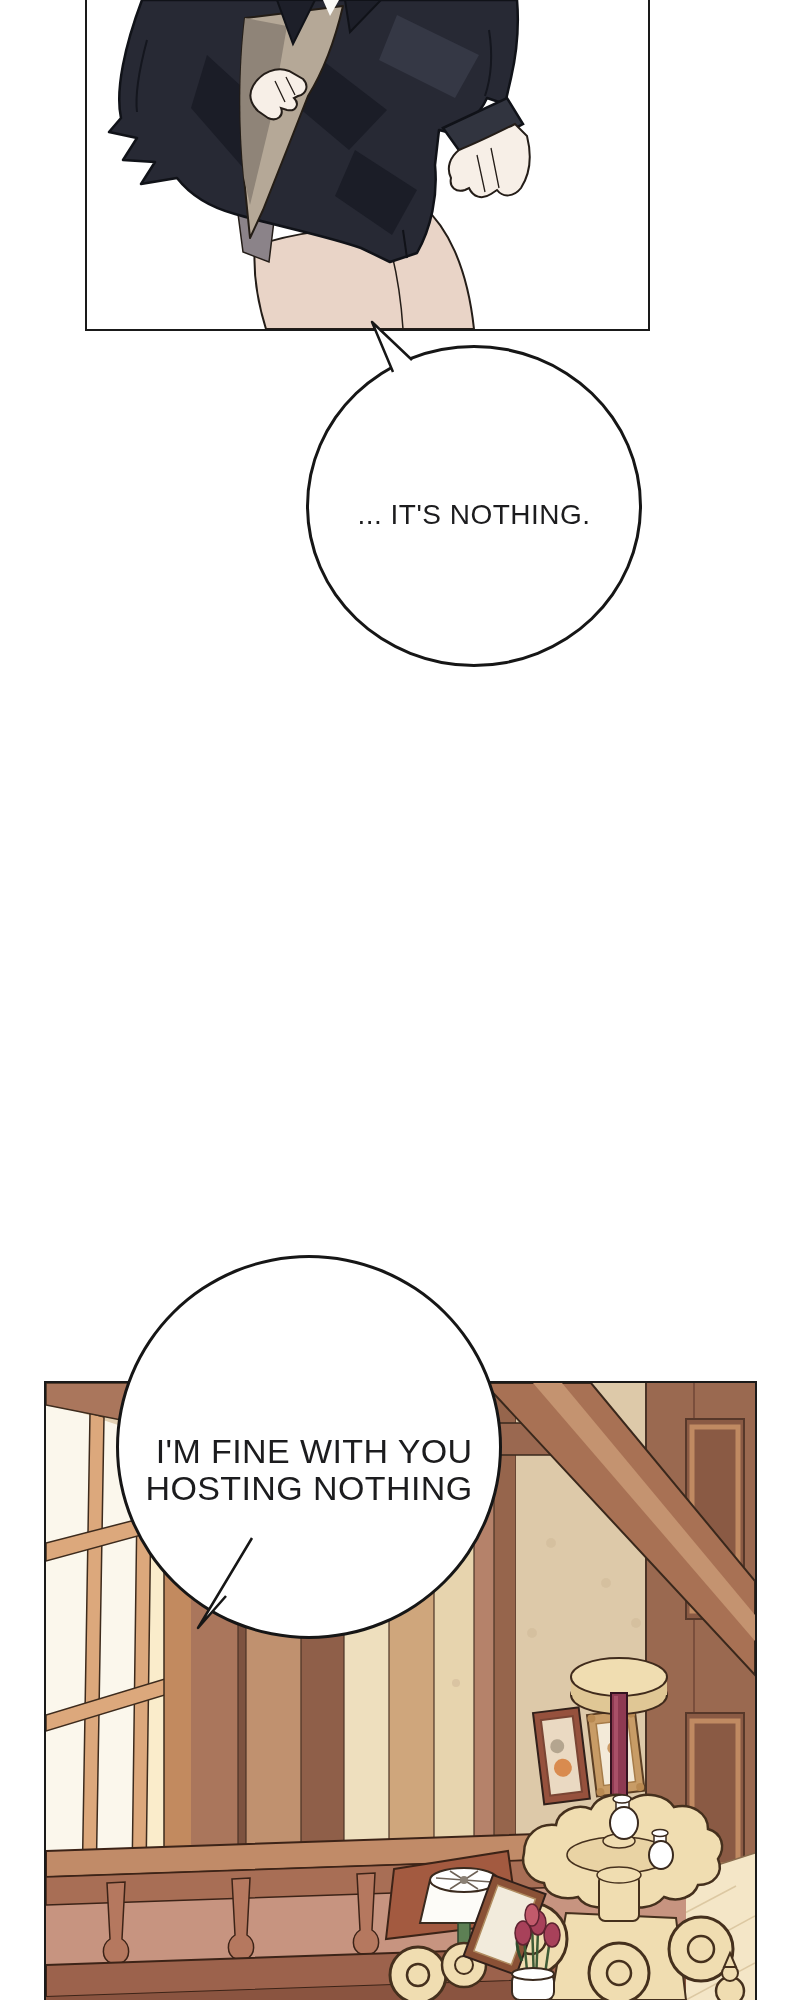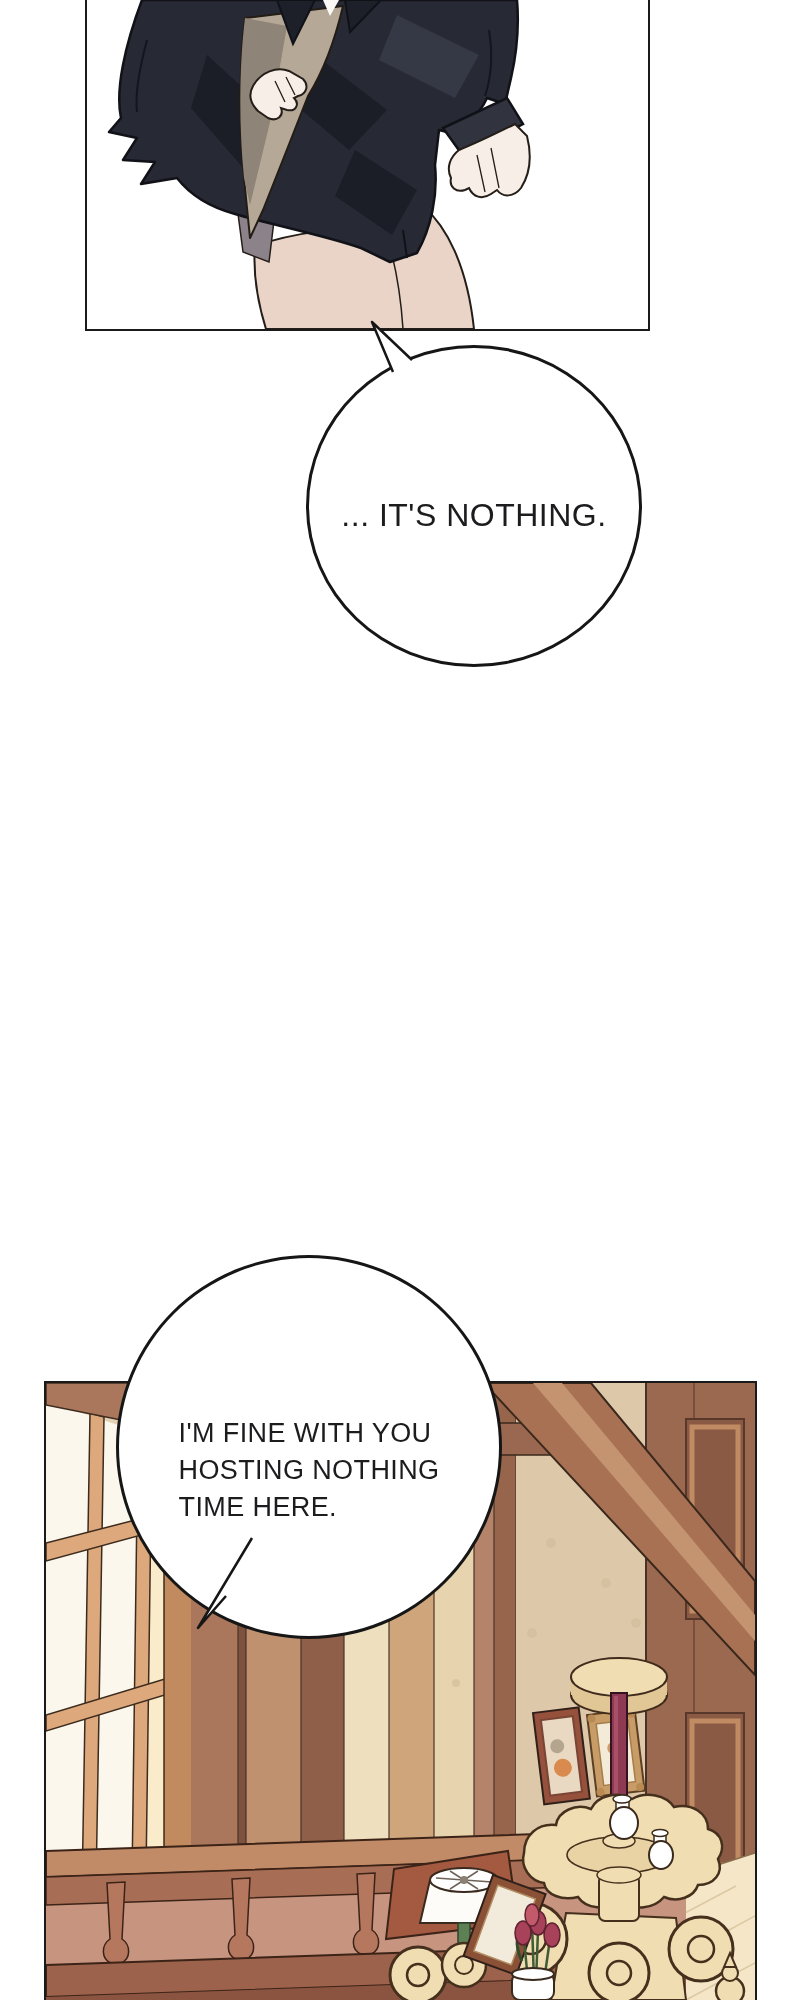--- a/index.html
+++ b/index.html
@@ -4,23 +4,23 @@
 <style>
   html,body{margin:0;padding:0;background:#ffffff;}
   #page{position:relative;width:800px;height:2000px;background:#ffffff;overflow:hidden;
         font-family:"Liberation Sans",sans-serif;}
   .panel{position:absolute;background:#ffffff;z-index:1;}
   #panel1{left:85px;top:0;width:561px;height:329px;border:2px solid #1a1a1a;border-top:none;}
   #panel2{left:44px;top:1381px;width:709px;height:619px;border:2px solid #1a1a1a;border-bottom:none;}
   .bubble{position:absolute;background:#ffffff;border:3px solid #161616;border-radius:50%;z-index:5;
           display:flex;flex-direction:column;align-items:center;justify-content:center;}
   #bubble1{left:306px;top:345px;width:330px;height:316px;padding-top:0;}
-  #bubble1 .btext{margin-top:18px;font-size:32px;letter-spacing:.5px;color:#1c1c1e;text-align:center;}
+  #bubble1 .btext{margin-top:18px;font-size:28px;letter-spacing:.5px;color:#1c1c1e;text-align:center;}
   #bubble2{left:116px;top:1255px;width:380px;height:378px;}
-  #bubble2 .bline{font-size:27px;line-height:37px;letter-spacing:.4px;color:#1c1c1e;text-align:left;margin-top:0;}
+  #bubble2 .bline{font-size:34px;line-height:37px;letter-spacing:.4px;color:#1c1c1e;text-align:right;margin-top:0;}
   #bubble2 .wrap{margin-top:46px;}
   .tail{position:absolute;z-index:6;}
   #tail1{left:355px;top:308px;}
   #tail2{left:180px;top:1520px;}
   svg{display:block;}
 </style>
 </head>
 <body>
 
 <div id="page">
@@ -285,21 +285,20 @@
   </div>
   <svg id="tail1" class="tail" width="70" height="80" viewBox="0 0 70 80">
     <polygon points="17,14 38,64 57,52" fill="#ffffff"></polygon>
     <path d="M38,64 L17,14 L57,52" fill="none" stroke="#161616" stroke-width="2.5" stroke-linejoin="round"></path>
   </svg>
 
   <div id="bubble2" class="bubble">
     <div class="wrap">
       <div class="bline">I'M FINE WITH YOU</div>
       <div class="bline">HOSTING NOTHING</div>
-      <div class="bline">TIME HERE.</div>
     </div>
   </div>
   <svg id="tail2" class="tail" width="90" height="120" viewBox="0 0 90 120">
     <polygon points="72,18 18,108 46,76" fill="#ffffff"></polygon>
     <path d="M72,18 L18,108 L46,76" fill="none" stroke="#161616" stroke-width="2.5" stroke-linejoin="round"></path>
   </svg>
 
 </div>
 
 </body></html>

